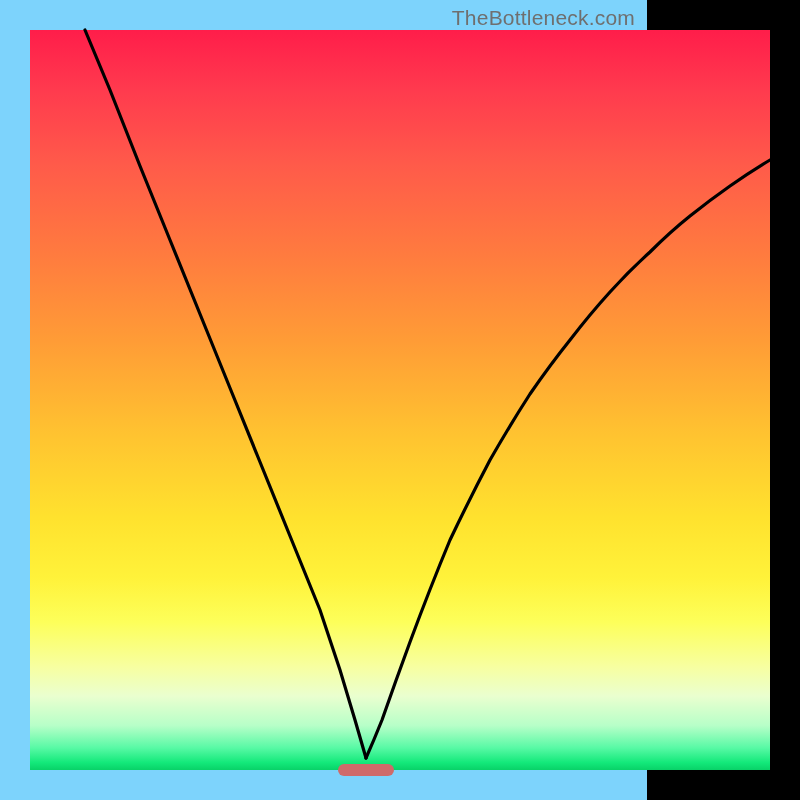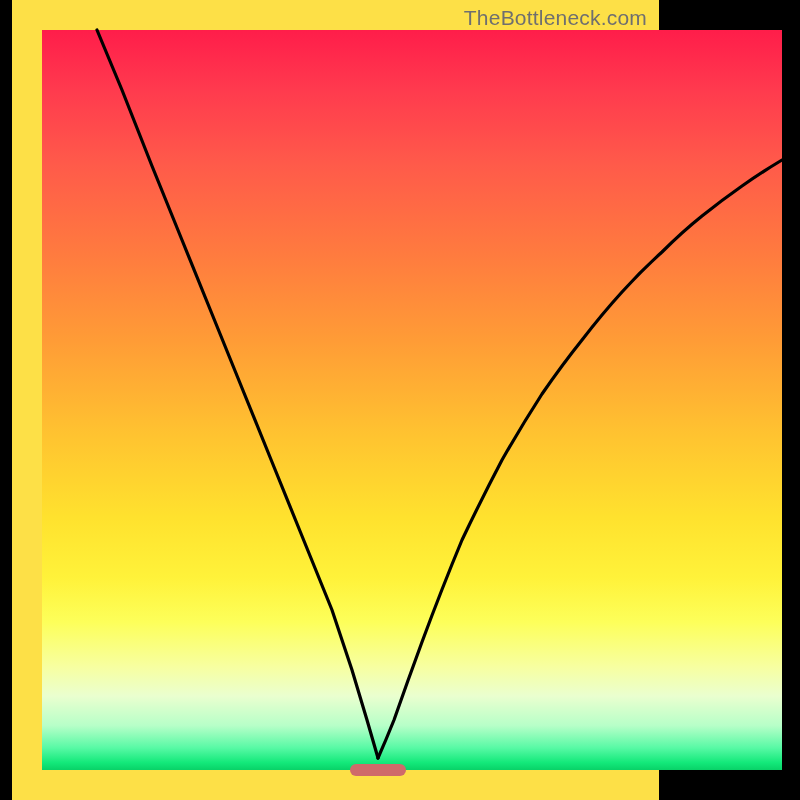--- a/index.html
+++ b/index.html
@@ -7,24 +7,24 @@
     padding: 0;
     width: 800px;
     height: 800px;
     background: #000;
     overflow: hidden;
     font-family: Arial, Helvetica, sans-serif;
   }
   .frame {
     position: absolute;
     top: 0;
-    left: 12px;
+    left: 0;
     width: 647px;
     height: 800px;
-    background: #fde047;
+    background: #7dd3fc;
   }
   .plot-area {
     position: absolute;
     left: 30px;
     top: 30px;
     width: 740px;
     height: 740px;
     background: linear-gradient(
       to bottom,
       #ff1d4a 0%,

